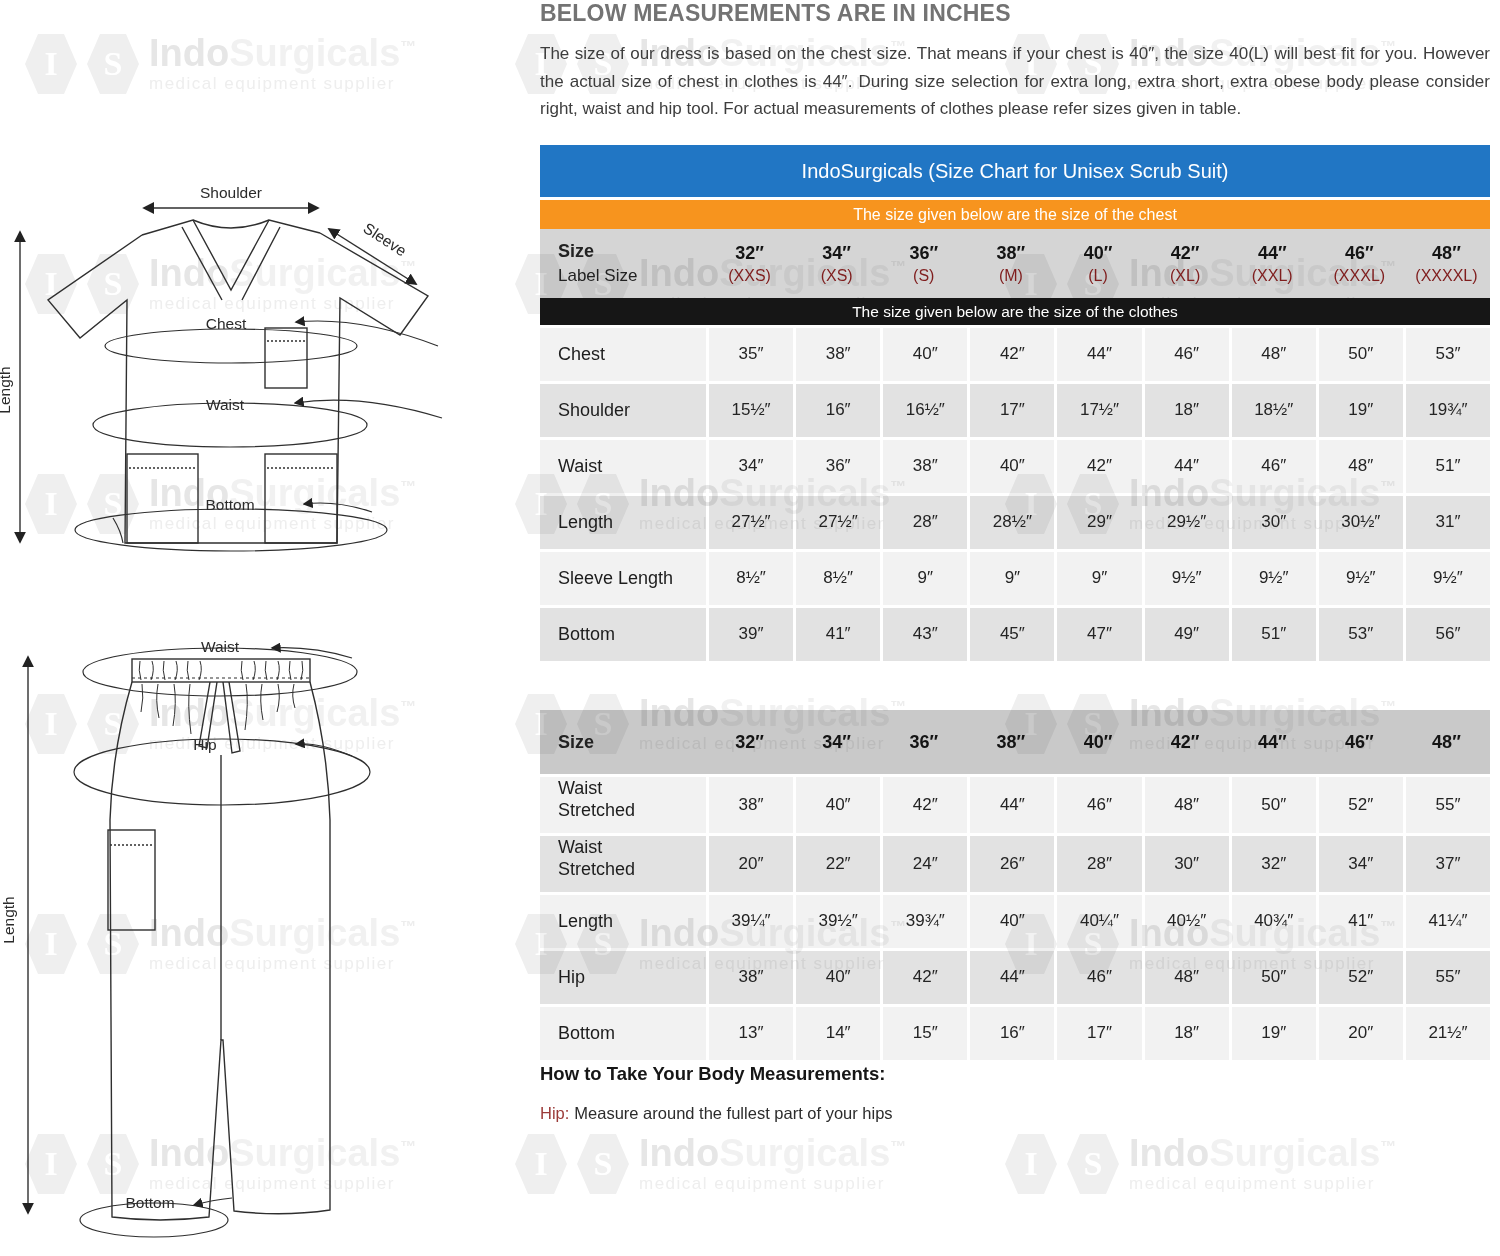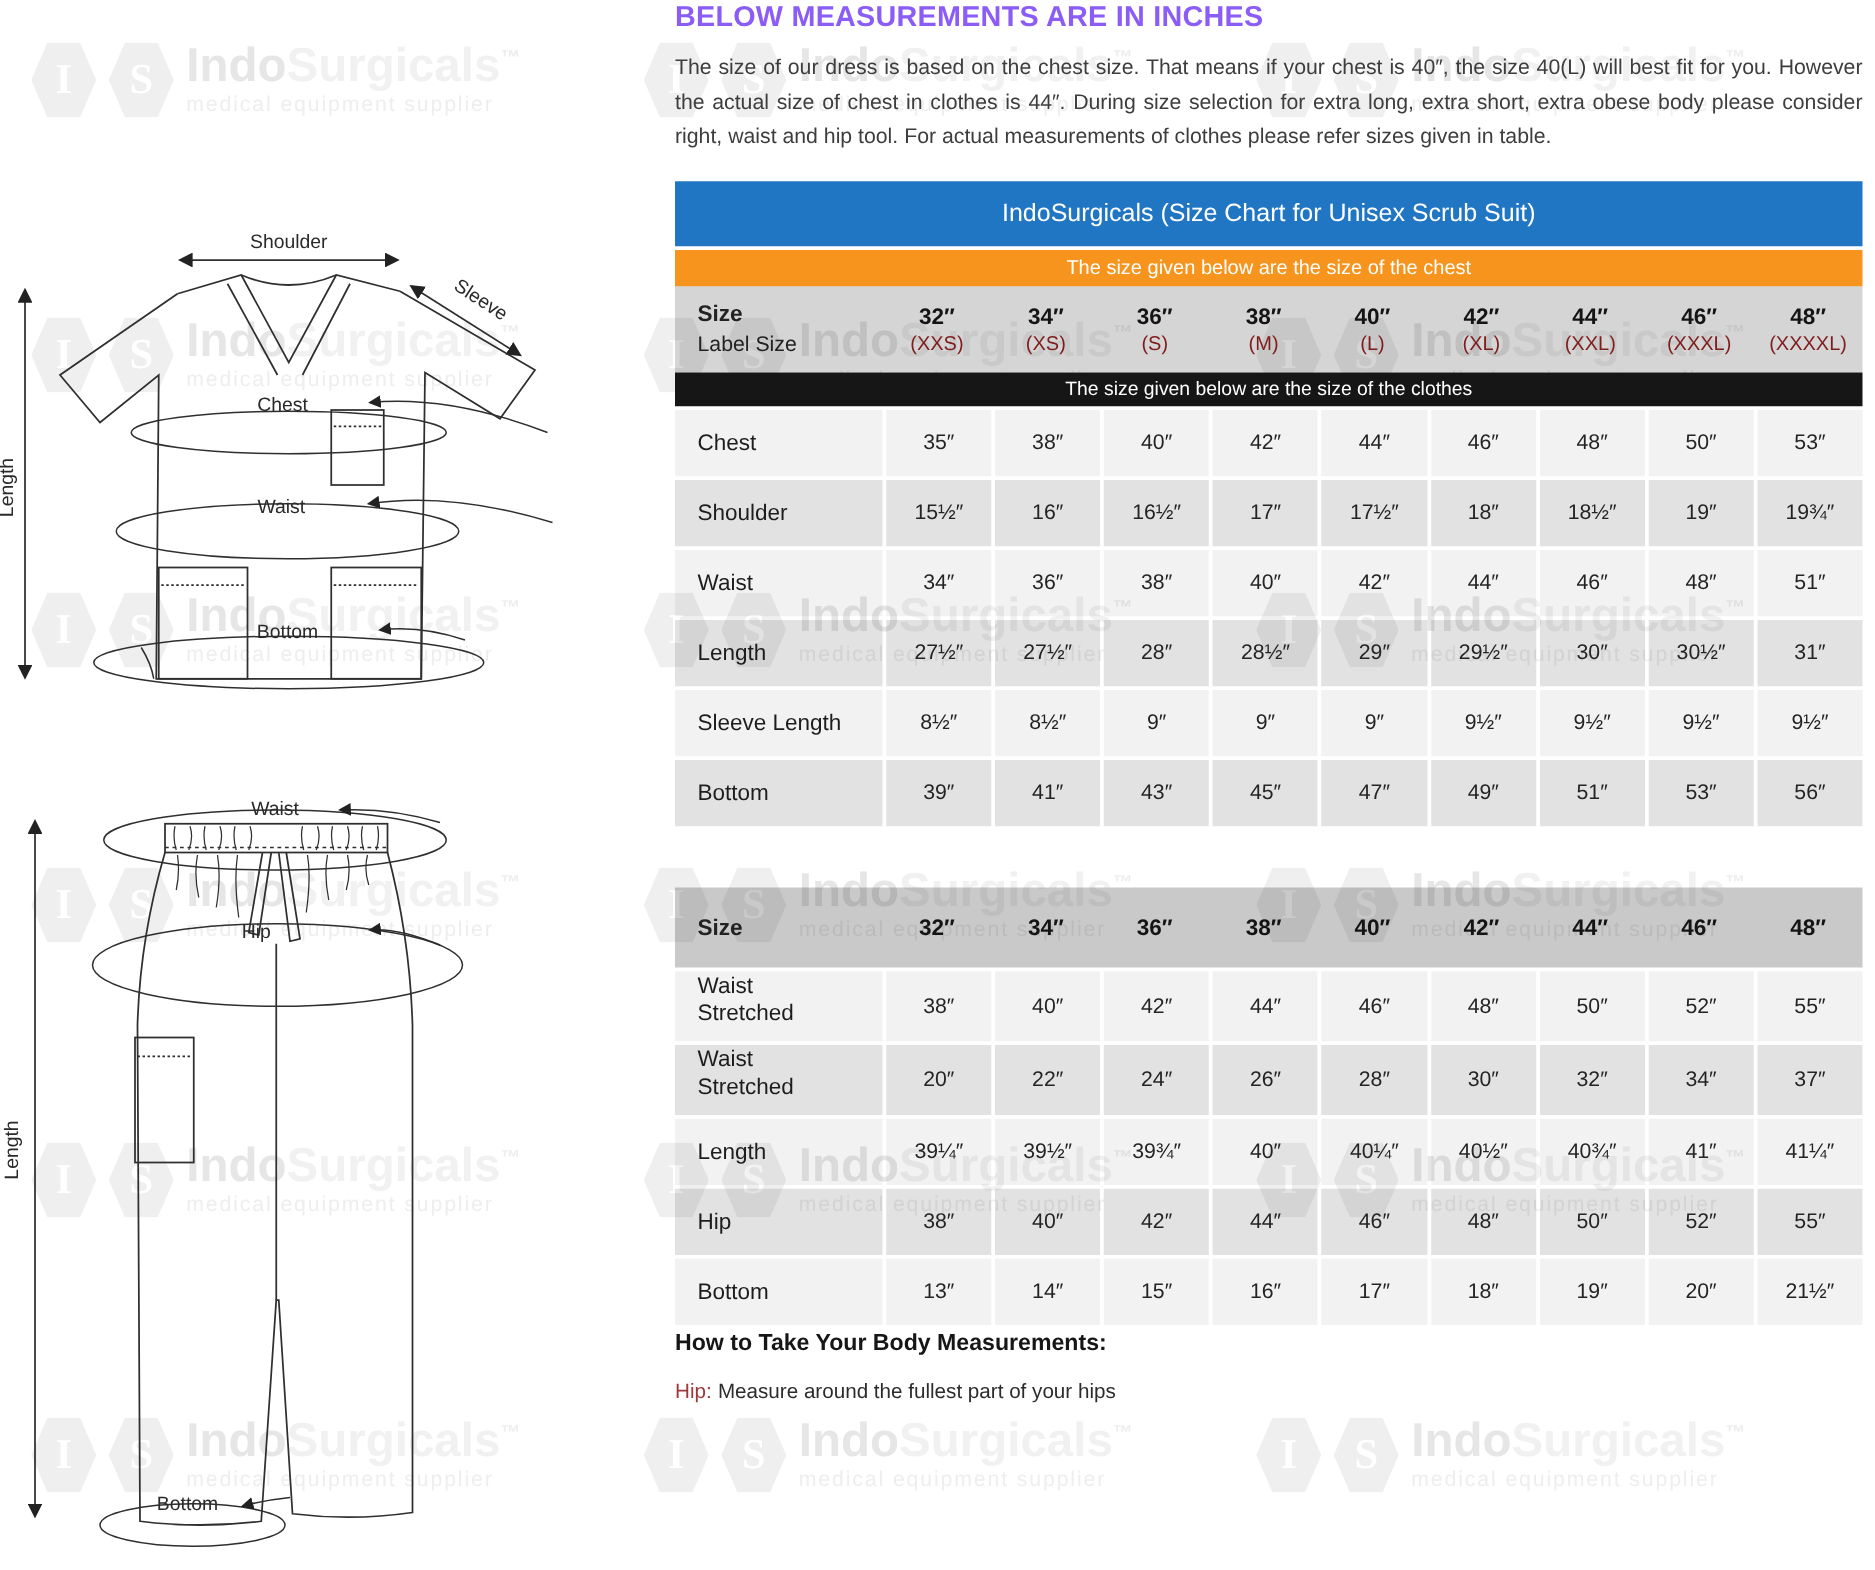--- a/index.html
+++ b/index.html
@@ -14,21 +14,21 @@
   .wm1{font-size:38px;font-weight:bold;line-height:1.05;}
   .wm1 .indo{color:#e6e6e6;margin-top:24px;}
   .wm1 .surg{color:#f1f1f1;}
   .wm1 .tm{color:#ededed;font-size:16px;vertical-align:super;font-weight:bold;}
   .wm2{font-size:17px;color:#eeeeee;letter-spacing:1.5px;}
   
   .diag{position:absolute;left:0;z-index:1;}
   .diag text{font-family:"Liberation Sans",sans-serif;font-size:15.5px;fill:#2a2a2a;}
   
   #right{position:absolute;left:540px;top:0;width:950px;z-index:1;}
-  #right h1{margin:0 0 13px 0;font-size:23px;letter-spacing:.2px;color:#8b5cf6;}
+  #right h1{margin:0 0 13px 0;font-size:23px;letter-spacing:.2px;color:#737373;}
   #right p.intro{margin:0 0 22px 0;font-size:17px;line-height:1.63;text-align:justify;color:#3d3d3d;}
   .band{text-align:center;color:#fff;font-weight:normal;}
   .band.blue{height:52px;line-height:52px;font-size:20px;background:var(--blue,#2176c4);margin-bottom:3px;}
   .band.orange{height:29px;line-height:29px;font-size:16px;background:var(--orange,#f7941e);}
   .band.black{height:27px;line-height:27px;font-size:15.5px;background:var(--black,#161616);margin-bottom:3px;}
   .sizerow{display:grid;grid-template-columns:166px repeat(9,1fr);align-items:center;}
   .sizerow.t1{background:rgba(0,0,0,.165);padding:9px 0;}
   .sizerow.t2{background:rgba(0,0,0,.21);height:64px;margin-bottom:3px;}
   .sizerow .sc{text-align:center;line-height:1.35;}
   .sizerow .sc .s1{font-size:18px;font-weight:bold;color:#141414;display:block;}

